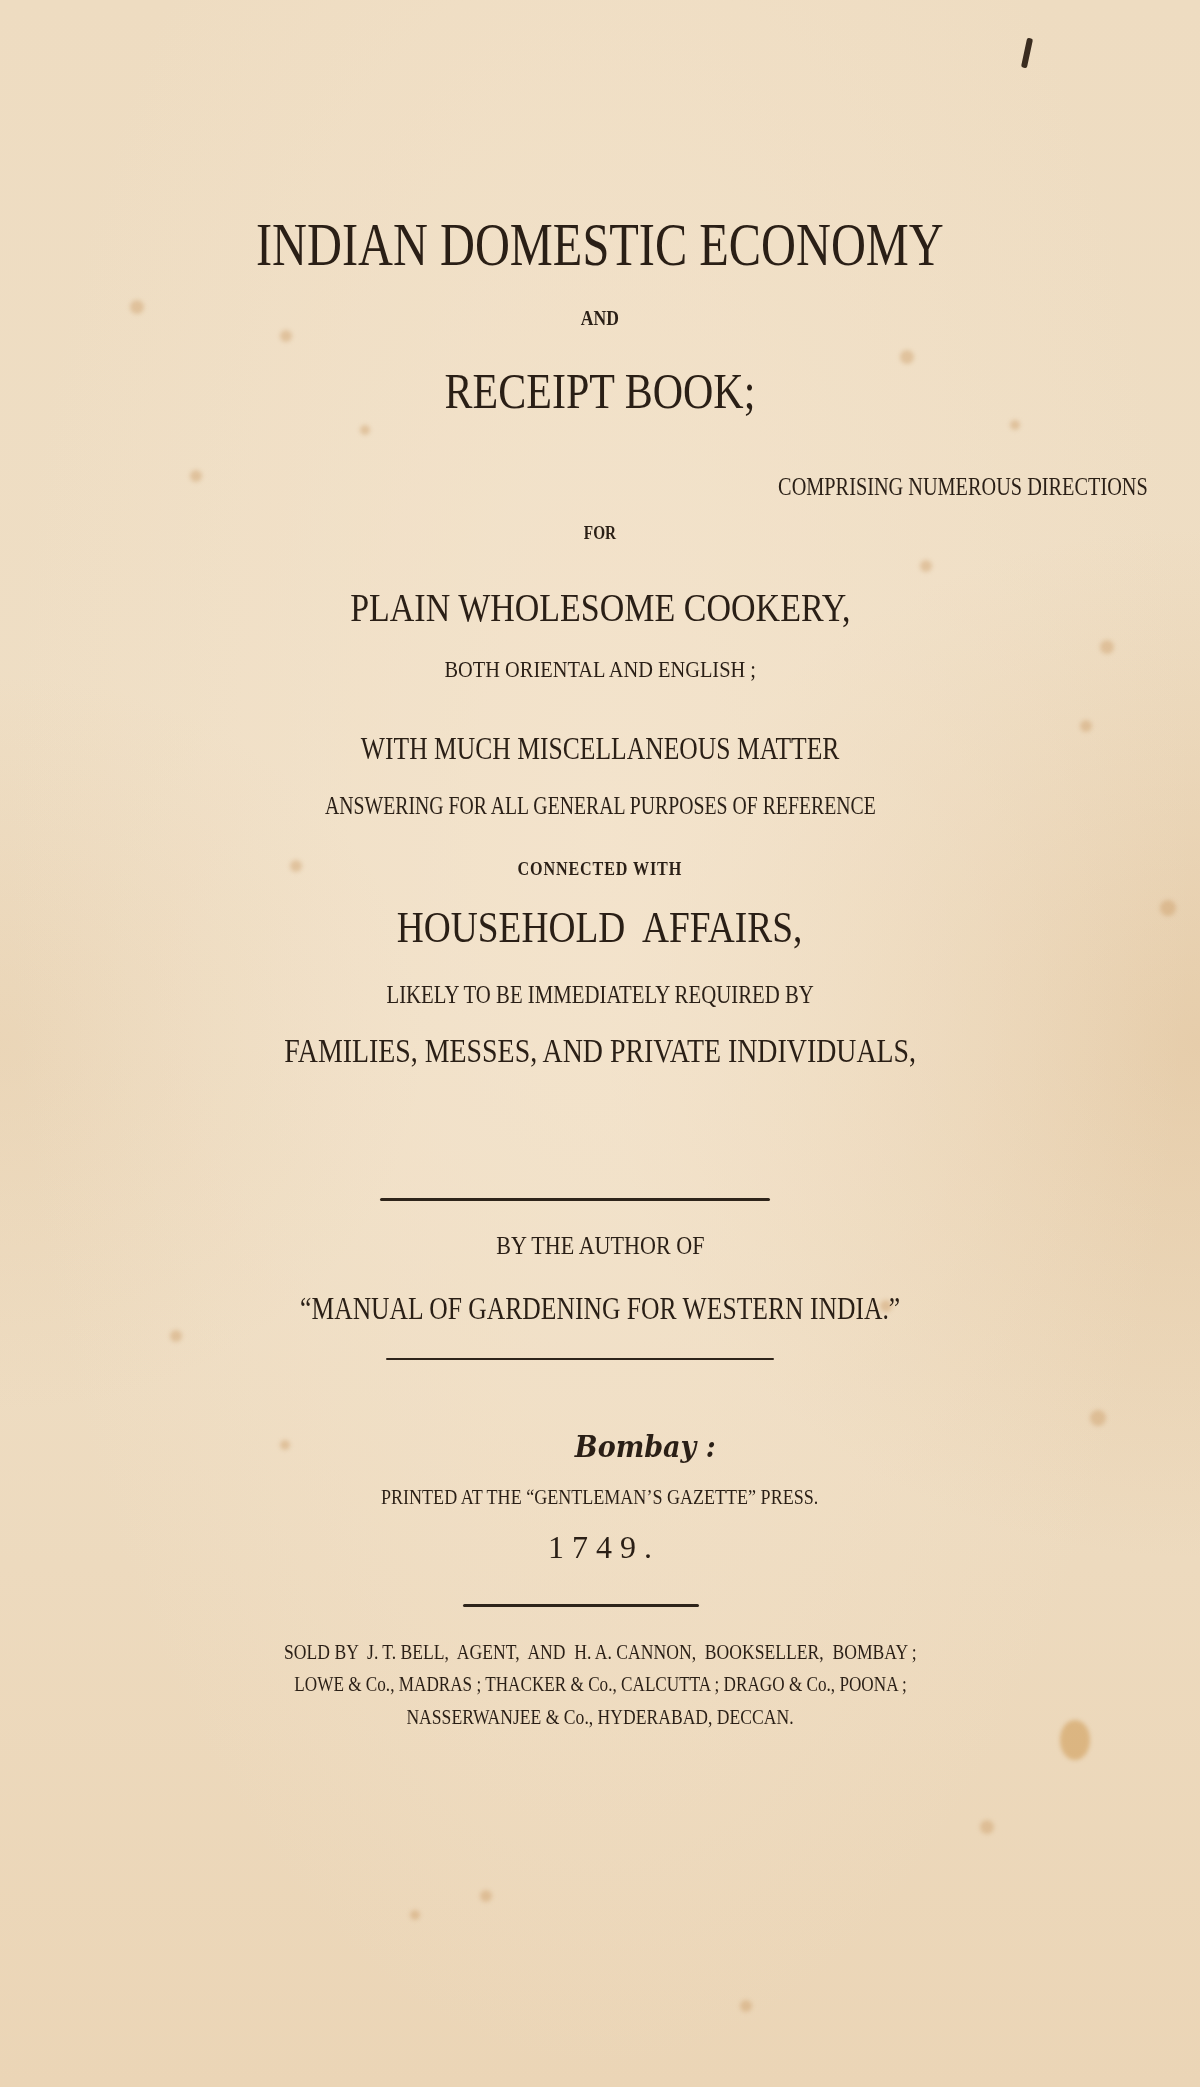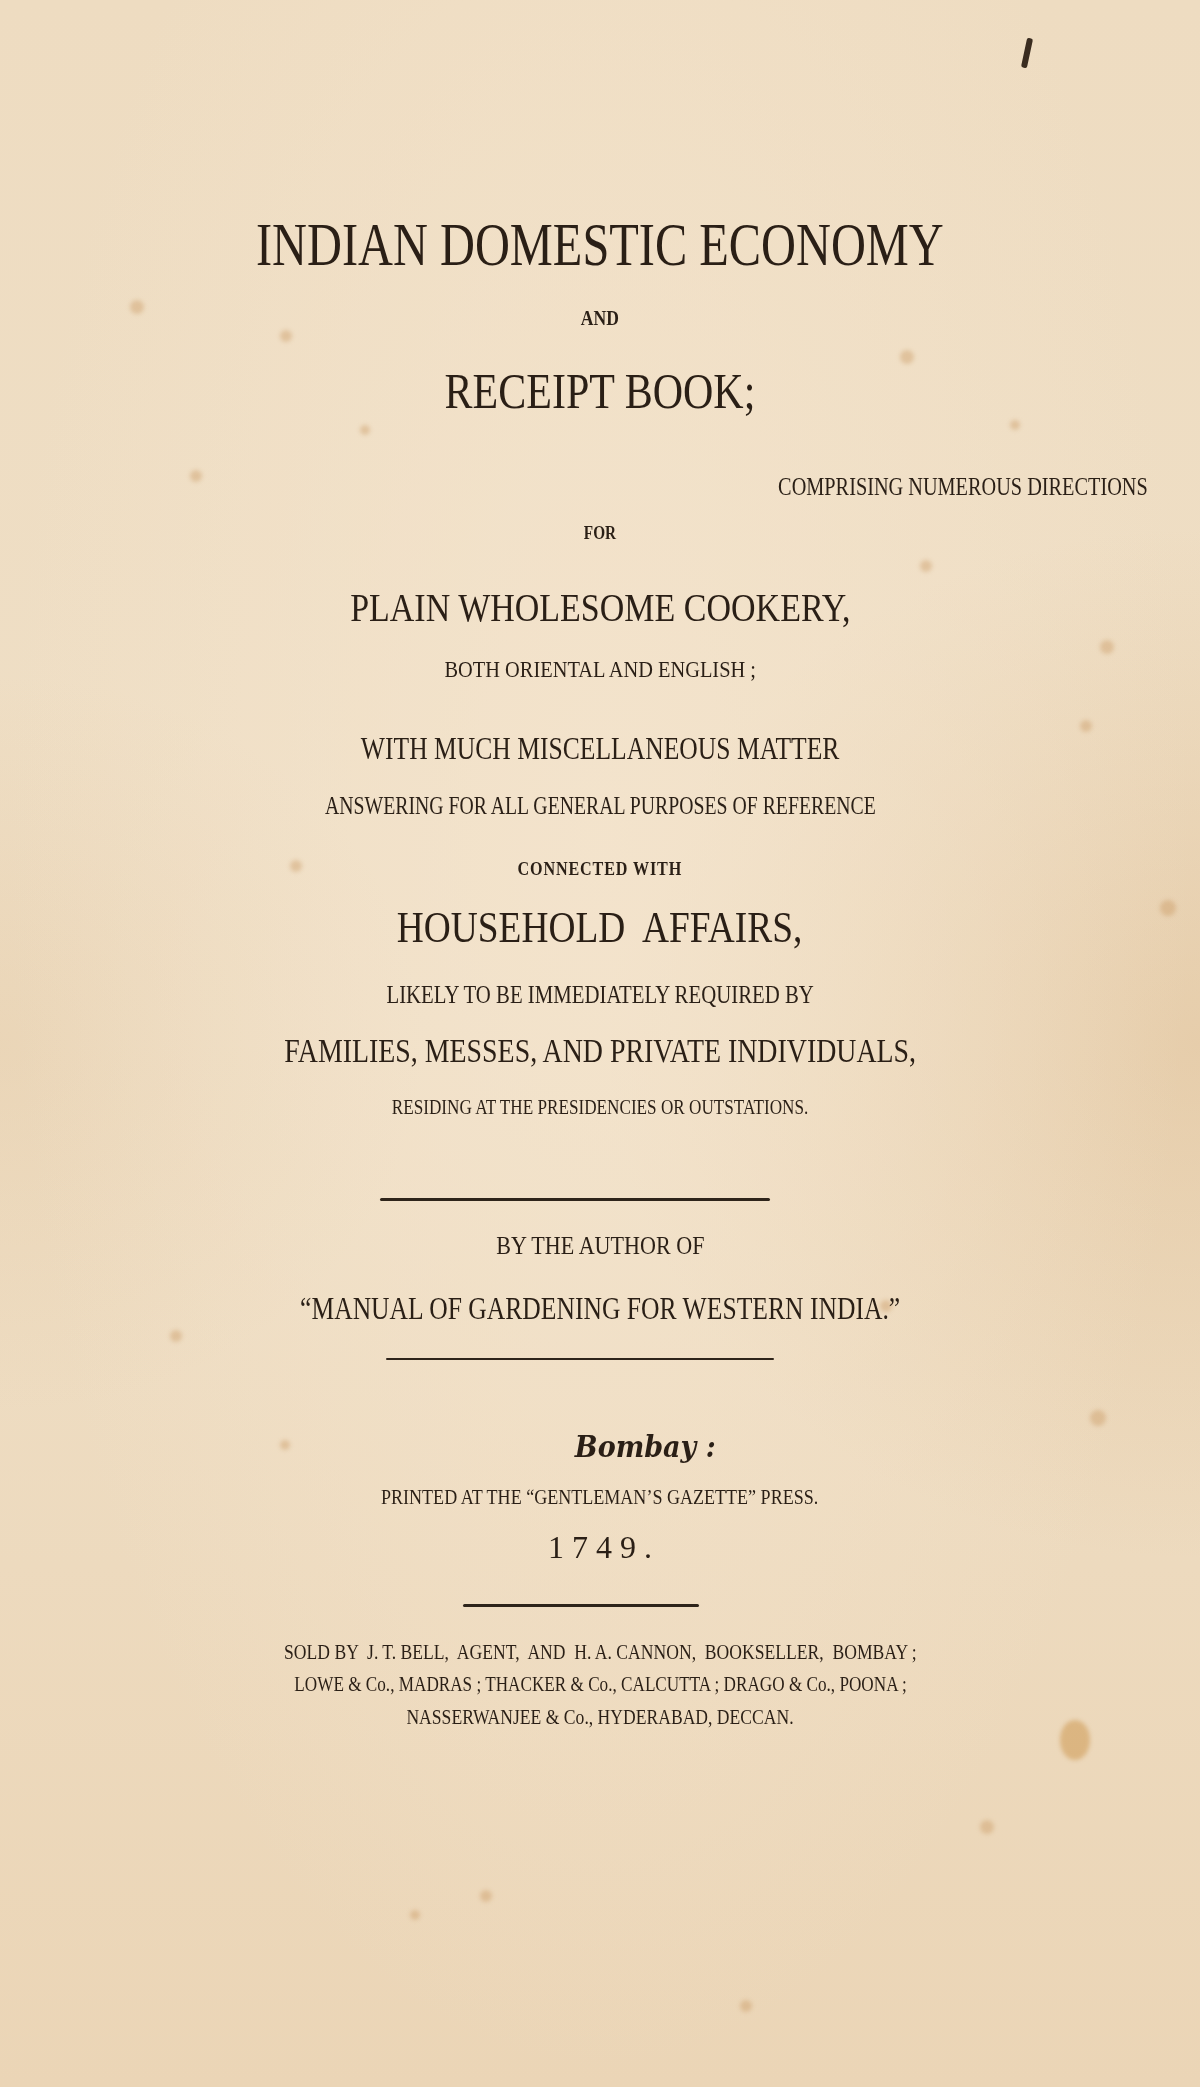--- a/index.html
+++ b/index.html
@@ -88,23 +88,20 @@
   </div>
   <div class="line" style="top:982px;font-size:26px;">
     <span style="transform:scaleX(0.8);">LIKELY TO BE IMMEDIATELY REQUIRED BY</span>
   </div>
   <div class="line" style="top:906px;font-size:44px;">
     <span style="transform:scaleX(0.85);white-space:pre;">HOUSEHOLD  AFFAIRS,</span>
   </div>
   <div class="line" style="top:1034px;font-size:34px;">
     <span style="transform:scaleX(0.82);">FAMILIES, MESSES, AND PRIVATE INDIVIDUALS,</span>
   </div>
-  <div class="line" style="top:1096px;font-size:22px;">
-    <span style="transform:scaleX(0.78);">RESIDING AT THE PRESIDENCIES OR OUTSTATIONS.</span>
-  </div>
 
   <div class="rule" style="left:380px;top:1198px;width:390px;"></div>
 
   <div class="line" style="top:1233px;font-size:26px;">
     <span style="transform:scaleX(0.85);">BY THE AUTHOR OF</span>
   </div>
   <div class="line" style="top:1292px;font-size:32px;">
     <span style="transform:scaleX(0.8);">“MANUAL OF GARDENING FOR WESTERN INDIA.”</span>
   </div>
 

